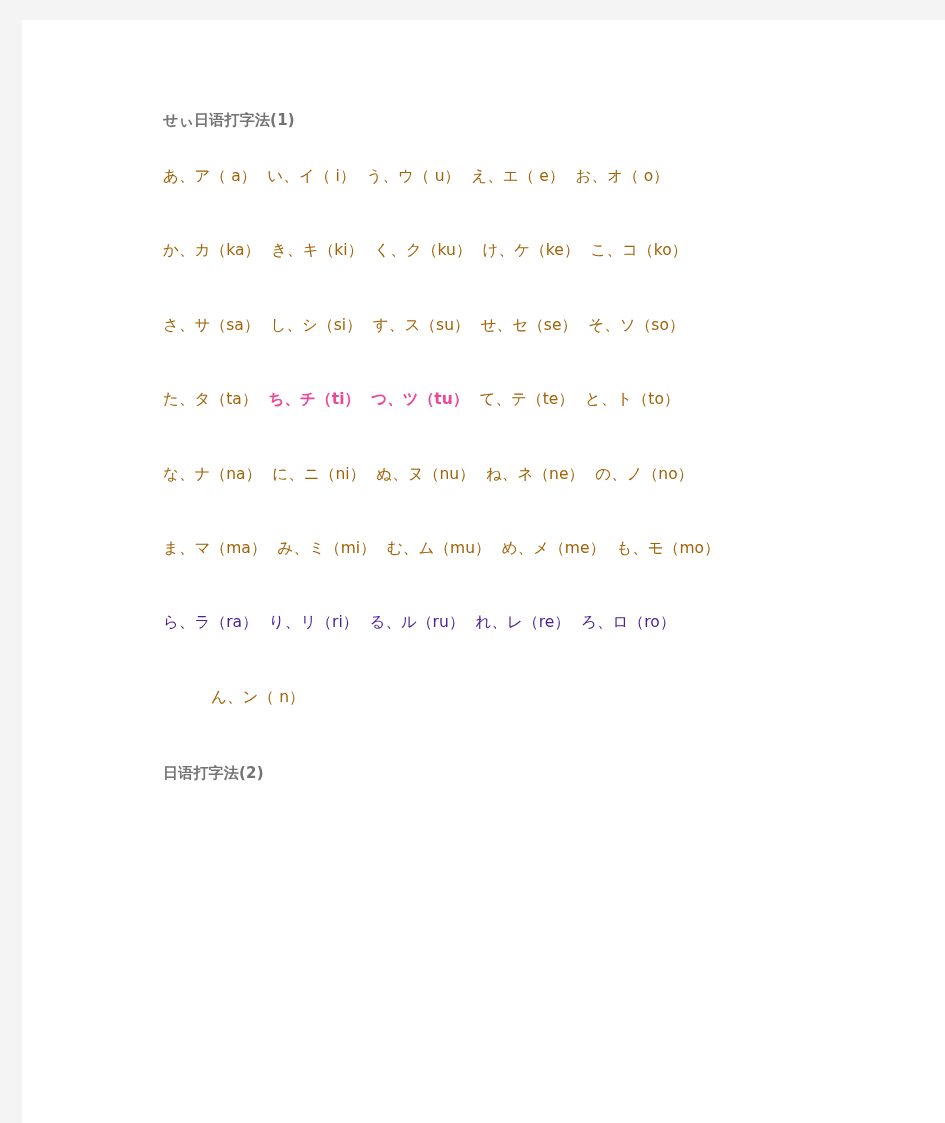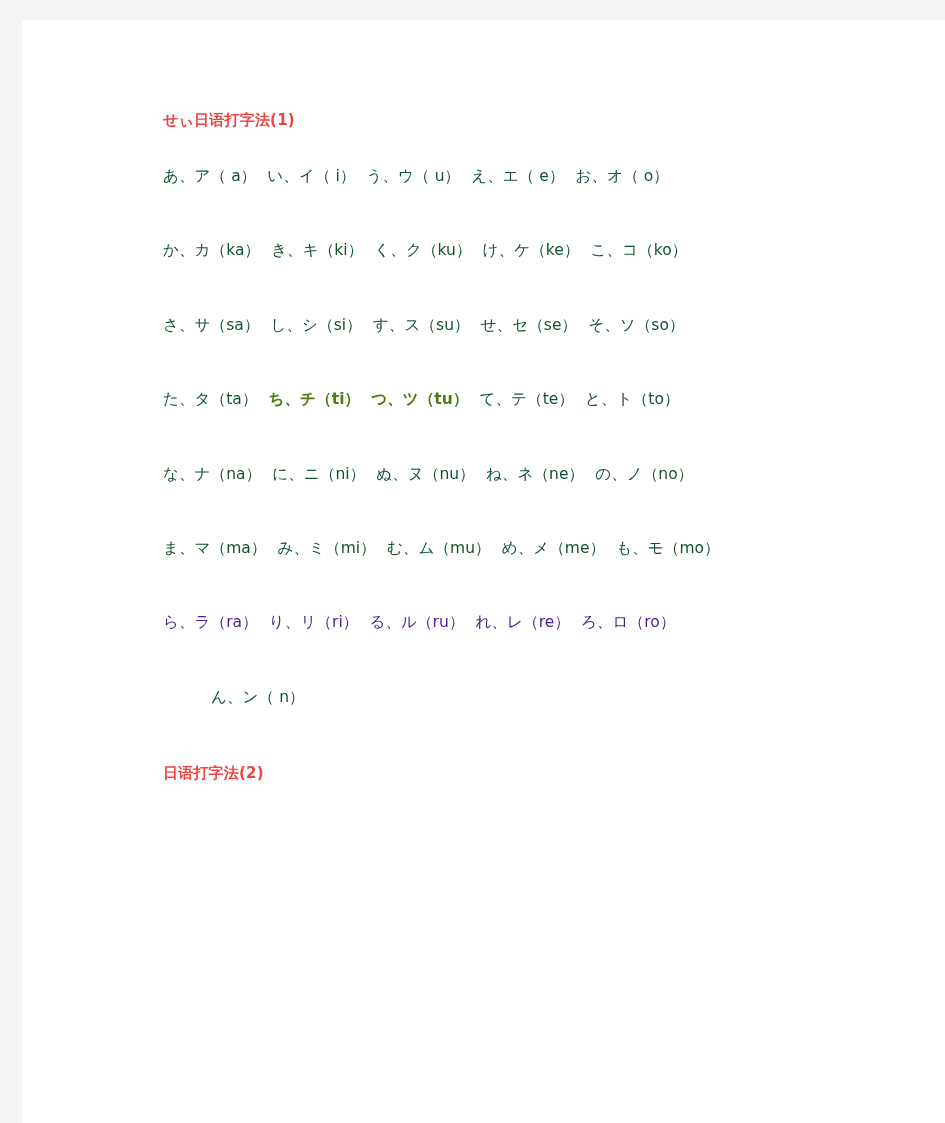--- a/index.html
+++ b/index.html
@@ -29,21 +29,21 @@
     position: absolute;
     left: 141px;
     top: 90px;
     width: 700px;
   }
 
   .section-heading {
     font-family: "DejaVu Sans", "Liberation Sans", sans-serif;
     font-size: 15px;
     font-weight: bold;
-    color: #ef4444;
+    color: #737373;
     line-height: 1.4;
     letter-spacing: 0.2px;
     margin: 0;
     white-space: pre;
   }
 
   #heading-1 { margin-bottom: 36px; }
   #heading-2 { margin-top: 56px; }
 
   .kana-row {
@@ -56,22 +56,22 @@
     letter-spacing: 0.1px;
   }
 
   .kana-row:last-of-type { margin-bottom: 0; margin-left: 48px; }
 
   .cell {
     display: inline;
     white-space: pre;
   }
 
-  .c-black   { color: #14532d; font-weight: normal; }
-  .c-magenta { color: #4d7c0f; font-weight: bold; }
+  .c-black   { color: #a16207; font-weight: normal; }
+  .c-magenta { color: #ec4899; font-weight: bold; }
   .c-red     { color: #4c1d95; font-weight: normal; }
 
   .gap { display: inline-block; width: 11px; }
 </style>
 </head>
 <body>
 
 <div id="page">
   <div id="content">
 

